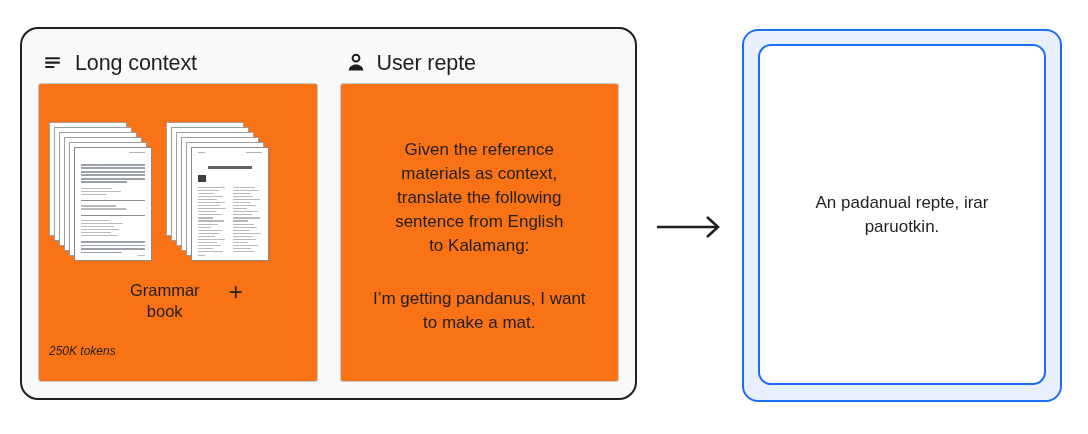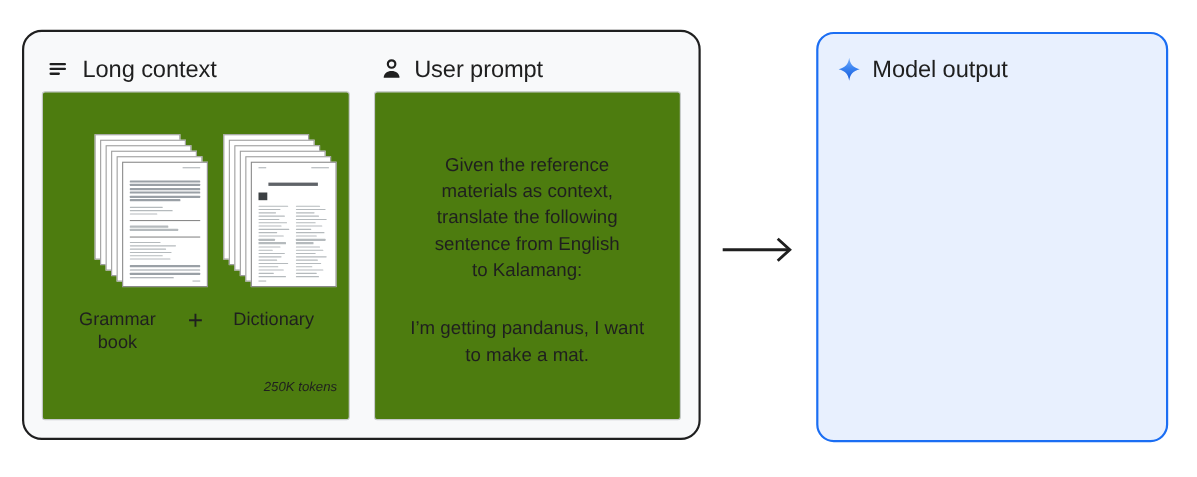--- a/index.html
+++ b/index.html
@@ -65,33 +65,33 @@
   .icon {
     display: inline-flex;
     align-items: center;
     justify-content: center;
     flex: 0 0 auto;
   }
 
   
   .inner-card {
     flex: 1 1 auto;
-    background: #4d7c0f;
+    background: #f97316;
     border: 1px solid #c8cbcd;
     border-radius: 3px;
     box-sizing: border-box;
     position: relative;
     overflow: hidden;
   }
 
   
   #context-card {
     display: flex;
     flex-direction: column;
-    align-items: flex-end;
+    align-items: flex-start;
     padding: 14px 10px 12px 10px;
   }
 
   .stacks {
     display: flex;
     flex-direction: row;
     justify-content: center;
     align-items: flex-start;
     gap: 13px;
     margin-top: 6px;
@@ -370,36 +370,35 @@
                 <div class="pgnum" style="left:6px;right:auto;"></div>
               </div>
             </div>
           </div>
         </div>
 
         <div class="doc-labels">
           <div class="doc-label">Grammar
 book</div>
           <div class="plus-sign">+</div>
-          <div class="doc-label">Dictionary</div>
         </div>
 
         <div class="token-note">250K tokens</div>
       </div>
     </div>
 
     <div class="panel-col">
       <div class="panel-header">
         <span class="icon">
           <svg width="24" height="24" viewBox="0 0 24 24" aria-hidden="true">
             <circle cx="12" cy="7.2" r="3.4" fill="none" stroke="#1f1f1f" stroke-width="2"></circle>
             <path d="M4.8 19.6c0-3.7 3.3-6.1 7.2-6.1s7.2 2.4 7.2 6.1z" fill="#1f1f1f"></path>
           </svg>
         </span>
-        <span class="header-label">User prompt</span>
+        <span class="header-label">User repte</span>
       </div>
 
       <div class="inner-card" id="prompt-card">
         <div class="prompt-text">Given the reference
 materials as context,
 translate the following
 sentence from English
 to Kalamang:</div>
         <div class="prompt-text second">I’m getting pandanus, I want
 to make a mat.</div>
@@ -410,29 +409,18 @@
 </div>
 
 <div id="flow-arrow">
   <svg width="70" height="26" viewBox="0 0 70 26" aria-hidden="true">
     <line x1="2" y1="13" x2="62" y2="13" stroke="#1f1f1f" stroke-width="2.6" stroke-linecap="butt"></line>
     <polyline points="52,3 63,13 52,23" fill="none" stroke="#1f1f1f" stroke-width="2.6" stroke-linecap="butt" stroke-linejoin="miter"></polyline>
   </svg>
 </div>
 
 <div id="output-container">
-  <div class="panel-header">
-    <span class="icon">
-      <svg width="24" height="24" viewBox="0 0 24 24" aria-hidden="true">
-        <defs>
-          <linearGradient id="sparkleGrad" x1="0" y1="0" x2="0" y2="1">
-            <stop offset="0%" stop-color="#7aaff8"></stop>
-            <stop offset="45%" stop-color="#3b84f2"></stop>
-            <stop offset="100%" stop-color="#1558d6"></stop>
-          </linearGradient>
-        </defs>
-        <path d="M12 1.6 C12.9 7.4 15.3 10.4 21.6 12 C15.3 13.6 12.9 16.6 12 22.4 C11.1 16.6 8.7 13.6 2.4 12 C8.7 10.4 11.1 7.4 12 1.6 Z" fill="url(#sparkleGrad)"></path>
-      </svg>
-    </span>
-    <span class="header-label">Model output</span>
+
+  <div id="output-card">
+    <div class="output-text">An padanual repte, irar
+paruotkin.</div>
   </div>
-
 </div>
 
 </body></html>

